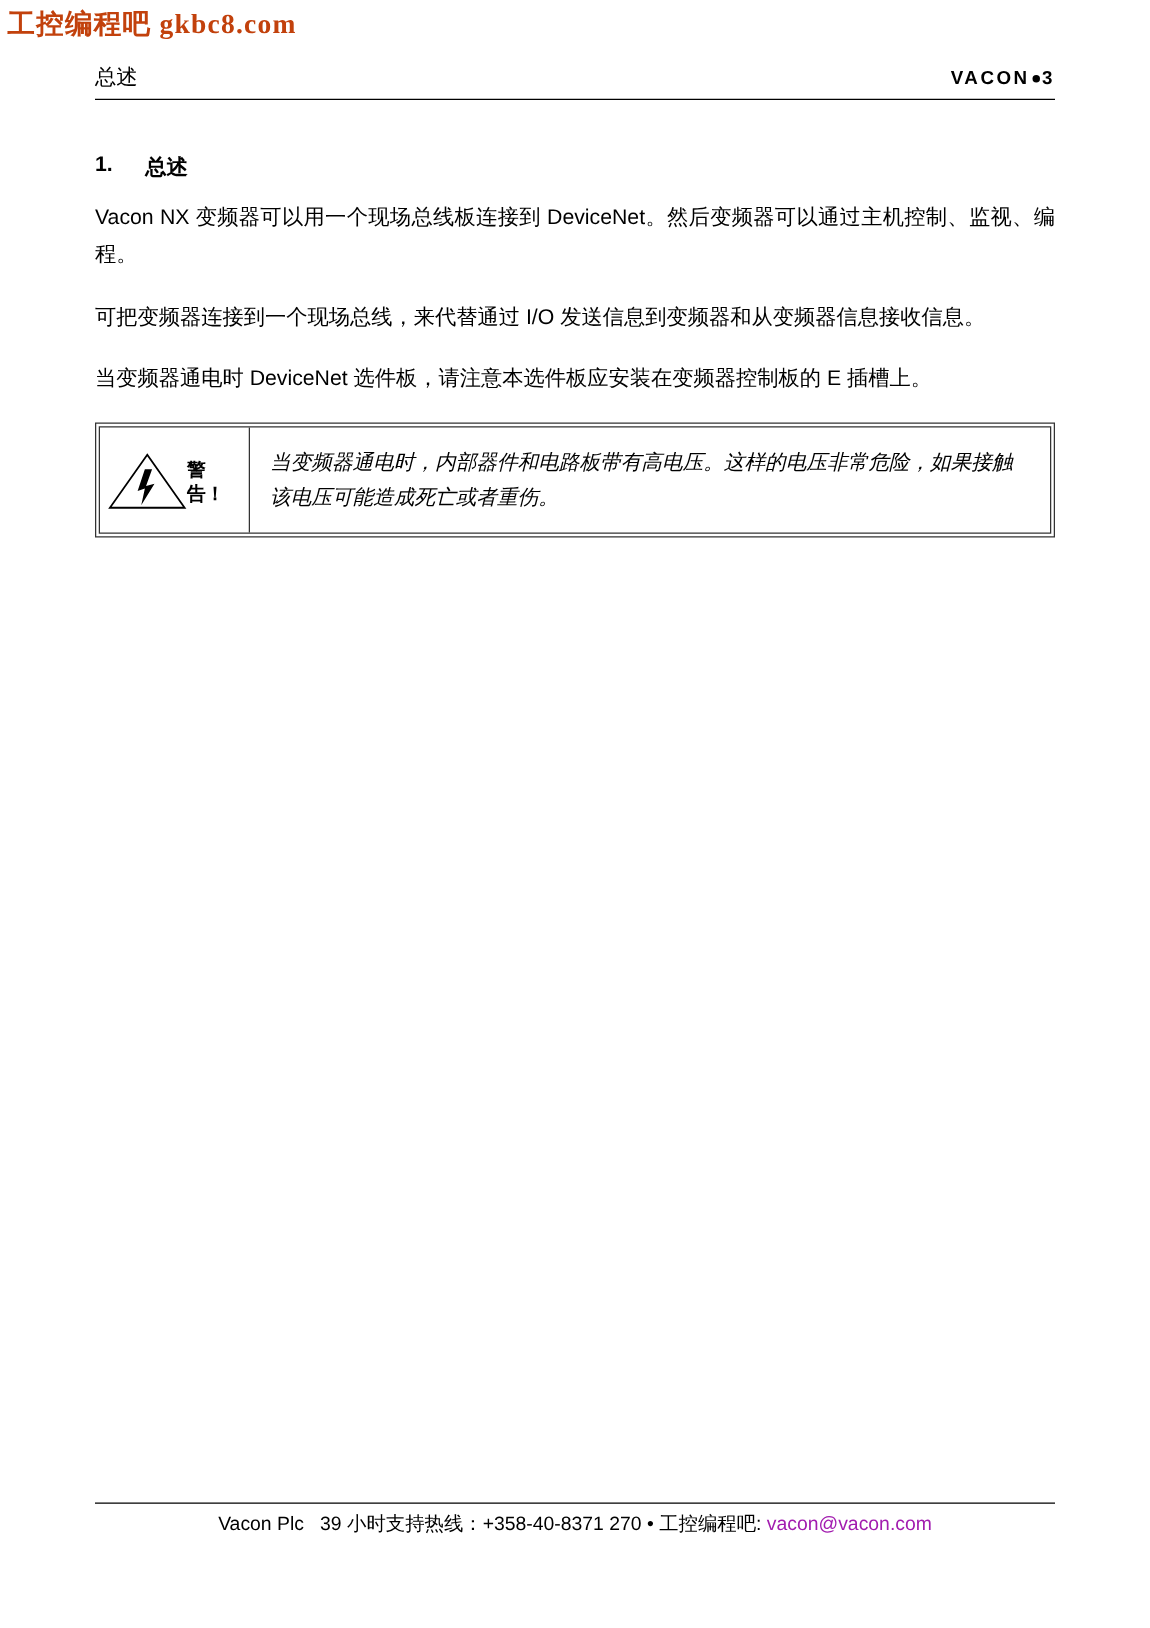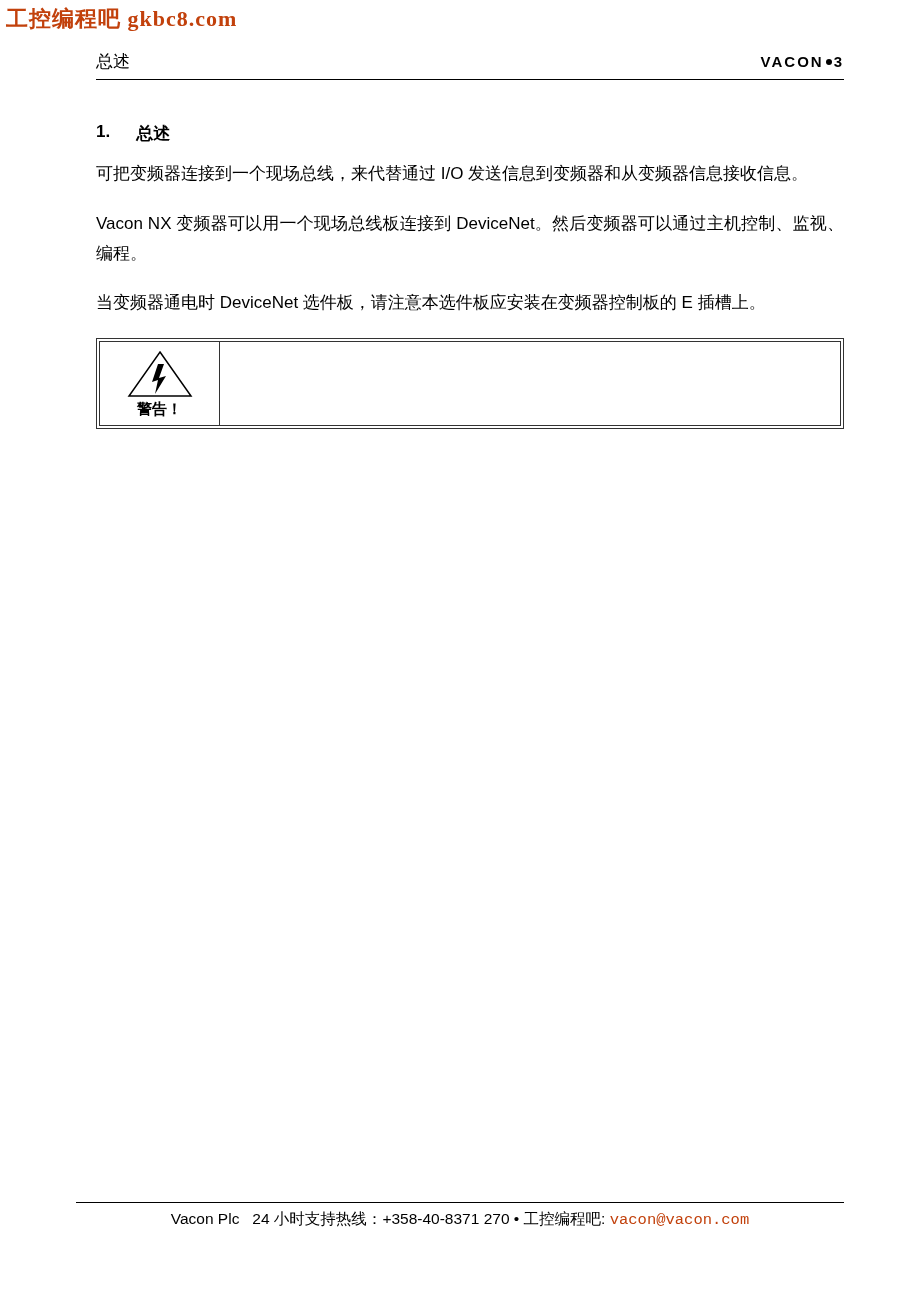--- a/index.html
+++ b/index.html
@@ -15,21 +15,21 @@
     position: absolute;
     top: 4px;
     left: 6px;
     font-family: "SimSun", serif;
     font-size: 22px;
     font-weight: bold;
     color: #c2410c;
     letter-spacing: 1px;
   }
   .page {
-    padding: 50px 76px 0 96px;
+    padding: 50px 76px 0 76px;
   }
   .page-header {
     display: flex;
     justify-content: space-between;
     align-items: baseline;
     border-bottom: 1.5px solid #000;
     padding-bottom: 6px;
     margin-bottom: 42px;
   }
   .page-header-left {
@@ -66,21 +66,21 @@
   }
   .warning-box {
     border: 4px double #333;
     display: flex;
     margin-top: 10px;
   }
   .warning-icon-cell {
     width: 120px;
     border-right: 1px solid #333;
     display: flex;
-    flex-direction: column;
+    flex-direction: row;
     align-items: center;
     justify-content: center;
     padding: 8px 6px 6px 6px;
   }
   .warning-icon-cell svg { display: block; }
   .warning-label {
     font-size: 15px;
     font-weight: bold;
     margin-top: 2px;
     font-family: "SimSun", serif;
@@ -99,21 +99,21 @@
     position: absolute;
     bottom: 72px;
     left: 76px;
     right: 76px;
     border-top: 1.5px solid #000;
     padding-top: 6px;
     font-size: 15.5px;
     text-align: center;
     font-family: Arial, "SimSun", sans-serif;
   }
-  .footer .email { color: #c2410c; font-family: Liberation Mono, monospace; }
+  .footer .email { color: #a21caf; }
 </style>
 </head>
 <body>
 
 <div class="watermark">工控编程吧  gkbc8.com</div>
 
 <div class="page">
 
   <div class="page-header">
     <div class="page-header-left">总述</div>
@@ -122,36 +122,37 @@
       <span class="dot"></span>
       <span>3</span>
     </div>
   </div>
 
   <div class="section-heading">
     <span class="num">1.</span>
     <span class="txt">总述</span>
   </div>
 
+  <p class="para">Vacon NX 变频器可以用一个现场总线板连接到 DeviceNet。然后变频器可以通过主机控制、监视、编程。</p>
   <p class="para">可把变频器连接到一个现场总线，来代替通过 I/O 发送信息到变频器和从变频器信息接收信息。</p>
-  <p class="para">Vacon NX 变频器可以用一个现场总线板连接到 DeviceNet。然后变频器可以通过主机控制、监视、编程。</p>
   <p class="para">当变频器通电时 DeviceNet 选件板，请注意本选件板应安装在变频器控制板的 E 插槽上。</p>
 
   <div class="warning-box">
     <div class="warning-icon-cell">
       <svg width="66" height="48" viewBox="0 0 66 48">
         <polygon points="33,2 64,46 2,46" fill="none" stroke="#000" stroke-width="1.5"></polygon>
         <path d="M31 14 L37 14 L32 28 L39 26 L28 44 L31 30 L25 32 Z" fill="#000"></path>
       </svg>
       <div class="warning-label">警告！</div>
     </div>
+    <div class="warning-text-cell">当变频器通电时，内部器件和电路板带有高电压。这样的电压非常危险，如果接触该电压可能造成死亡或者重伤。</div>
   </div>
 
 </div>
 
 <div class="footer">
   <span>Vacon Plc</span>
   &nbsp;
-  <span>24 小时支持热线：</span><span>+358-40-8371 270</span>
+  <span>39 小时支持热线：</span><span>+358-40-8371 270</span>
   <span>•</span>
   <span>工控编程吧:</span>
   <span class="email">vacon@vacon.com</span>
 </div>
 
 </body></html>

